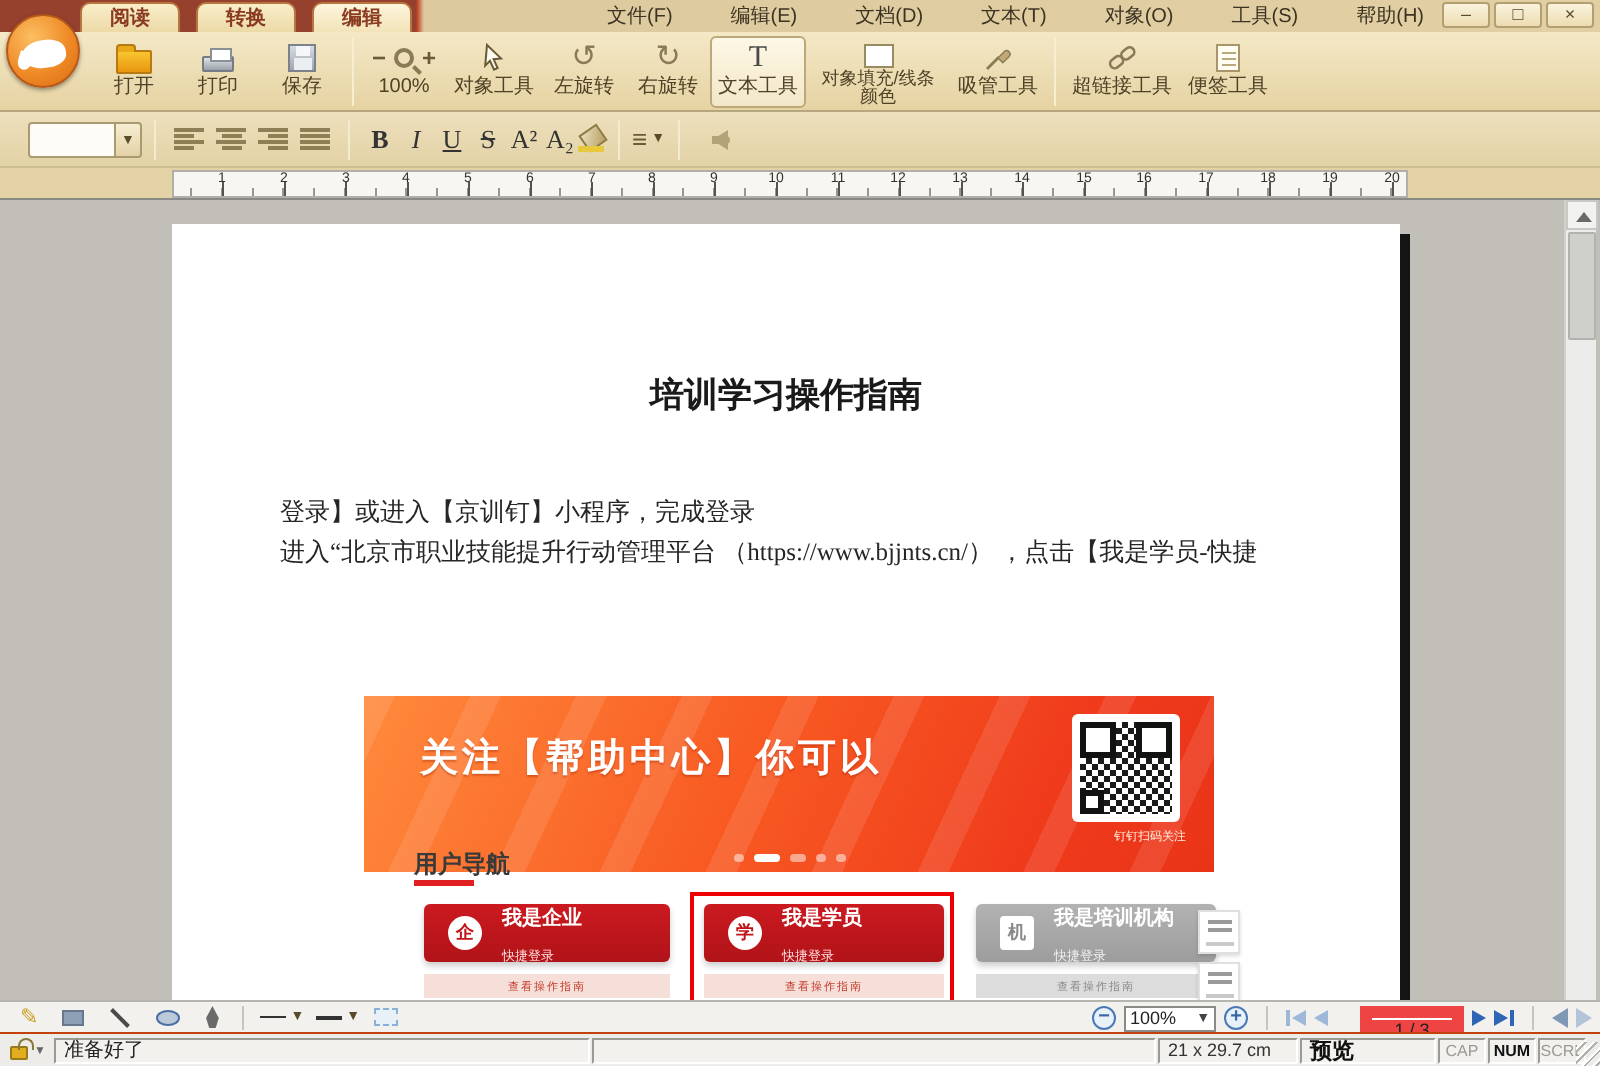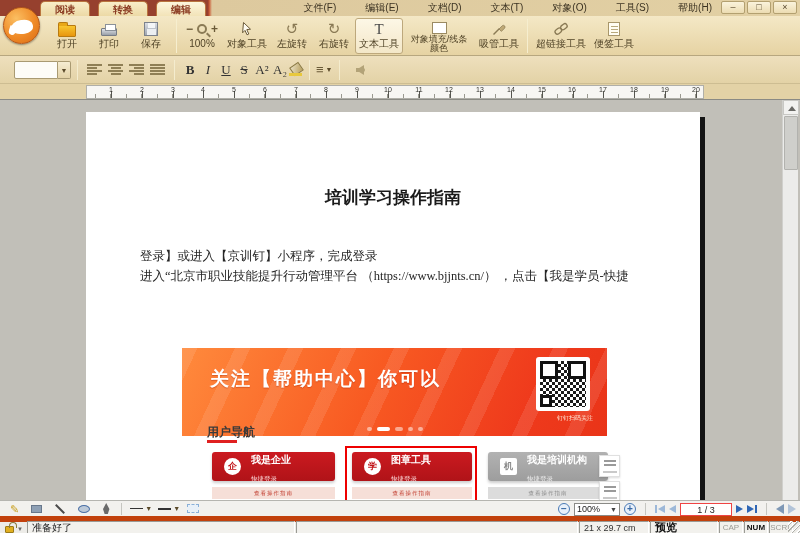--- a/index.html
+++ b/index.html
@@ -192,28 +192,28 @@
   .dt-right { position:absolute; right:4px; top:0; height:16px; display:flex; align-items:center; gap:4px; }
   .zcirc { width:12px; height:12px; border-radius:50%; border:1.5px solid #4a7ab5; background:#e8f0fa;
     color:#3a6aa5; font-size:10px; font-weight:bold; line-height:9px; text-align:center; }
   .zoombox { width:46px; height:13px; background:#fff; border:1px solid #8a8a86; font-size:9px; color:#222;
     display:flex; align-items:center; justify-content:space-between; padding:0 2px; }
   .zoombox .mini-arrow { color:#444; }
   .tri { width:0; height:0; border-top:4px solid transparent; border-bottom:4px solid transparent; }
   .tri.r { border-left:7px solid #2e66b5; } .tri.l { border-right:7px solid #9db8d8; } 
   .bar { width:2px; height:8px; }
   .bar.b { background:#2e66b5; } .bar.p { background:#9db8d8; }
-  .pagebox { width:52px; height:13px; background:#fff; border:1px solid #ef4444; font-size:9px; color:#222;
-    text-align:center; line-height:12px; }
+  .pagebox { width:52px; height:13px; background:#fff; border:6px solid #ef4444; font-size:9px; color:#222;
+    text-align:center; line-height:12px;margin-left:12px; }
   .tri.back { border-right:8px solid #7f98b5; border-top-width:5px; border-bottom-width:5px; }
   .tri.fwd { border-left:8px solid #b3c4d8; border-top-width:5px; border-bottom-width:5px; }
 
   
   .statusbar { position:absolute; left:0; top:516px; width:800px; height:17px; background:#edece8;
-    border-top:6px solid #c2410c; display:flex; align-items:center; }
+    border-top:1px solid #c2410c; display:flex; align-items:center; }
   .lock-ic { width:9px; height:7px; background:#e0ae1f; border:1px solid #9a7a18; border-radius:1px;
     position:relative; margin:3px 2px 0 5px; }
   .lock-ic::before { content:""; position:absolute; left:3px; top:-5px; width:6px; height:5px;
     border:1.5px solid #8a7a3a; border-bottom:none; border-radius:4px 4px 0 0; }
   .lock-arrow { font-size:6px; color:#666; margin:2px 4px 0 1px; }
   .sfield { height:13px; border:1px solid; border-color:#9a9a94 #fff #fff #9a9a94; background:#f2f1ed;
     font-size:10px; color:#222; display:flex; align-items:center; padding:0 4px; }
   .f-status { width:268px; } .f-empty { width:282px; margin-left:1px; }
   .f-size { width:70px; margin-left:1px; font-size:9px; color:#333; }
   .f-mode { width:68px; margin-left:1px; font-size:11px; font-weight:bold; color:#111; }
@@ -418,21 +418,21 @@
       <div class="nav-heading">用户导航</div>
       <div class="nav-underline"></div>
 
       <div class="card" style="left:126px;width:123px">
         <span class="card-ic">企</span>
         <span><span class="card-tt">我是企业</span><br>
         <span class="card-st">快捷登录</span></span>
       </div>
       <div class="card" style="left:266px;width:120px">
         <span class="card-ic">学</span>
-        <span><span class="card-tt">图章工具</span><br>
+        <span><span class="card-tt">我是学员</span><br>
         <span class="card-st">快捷登录</span></span>
       </div>
       <div class="card gray" style="left:402px;width:120px">
         <span class="card-ic">机</span>
         <span><span class="card-tt">我是培训机构</span><br>
         <span class="card-st">快捷登录</span></span>
       </div>
 
       <div class="pink-bar" style="left:126px;width:123px">查看操作指南</div>
       <div class="pink-bar" style="left:266px;width:120px">查看操作指南</div>

